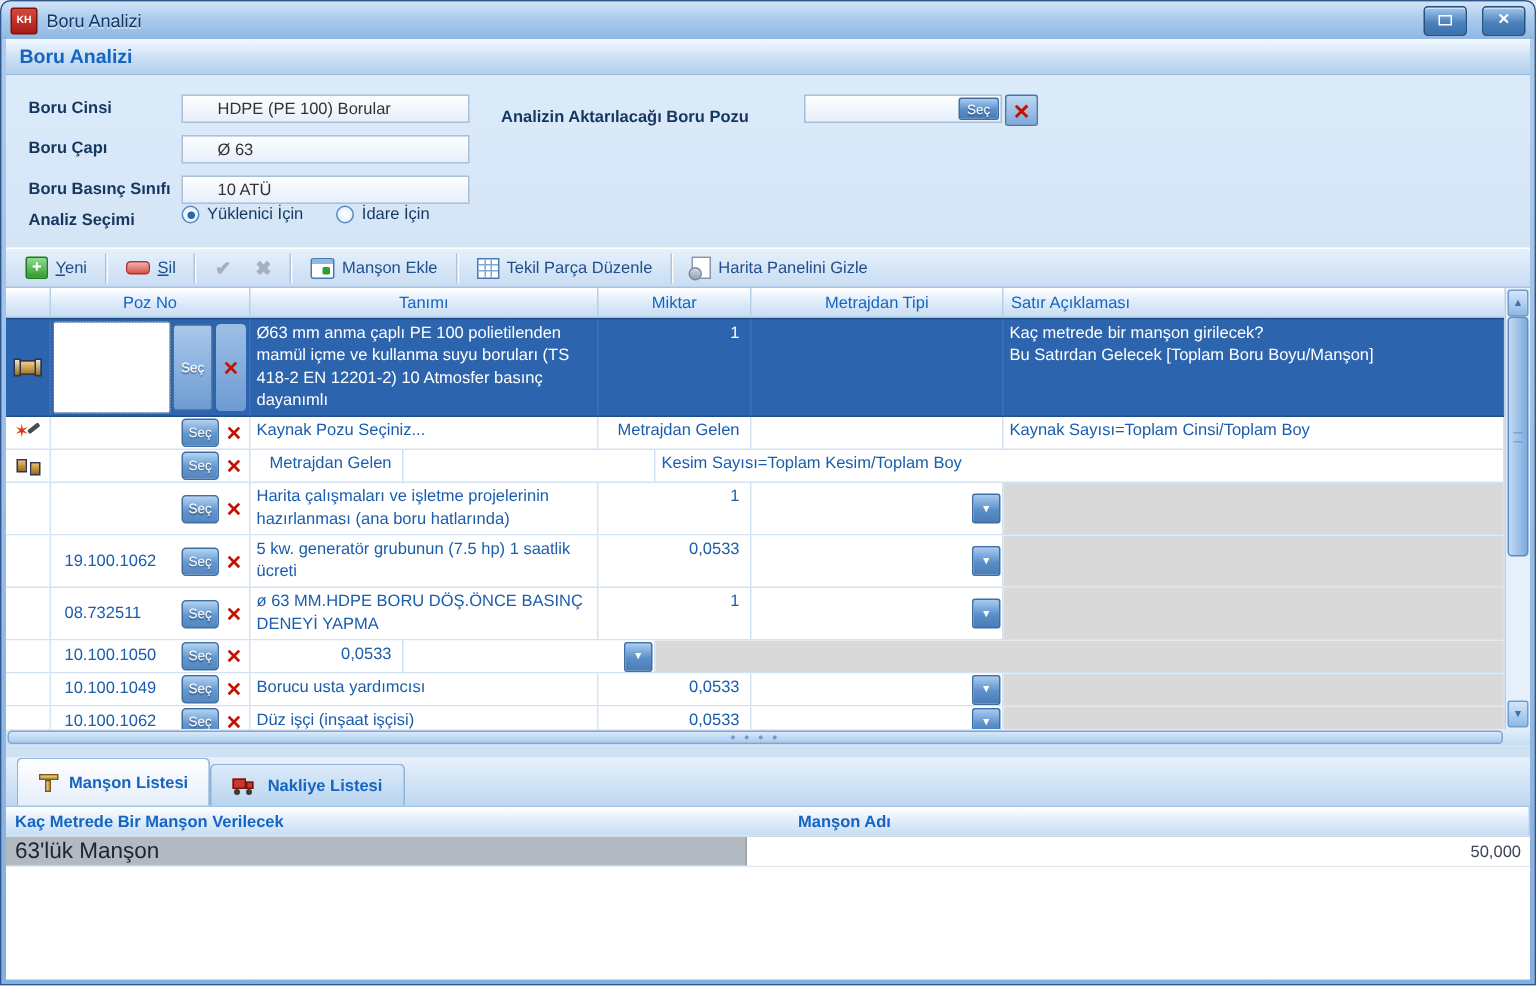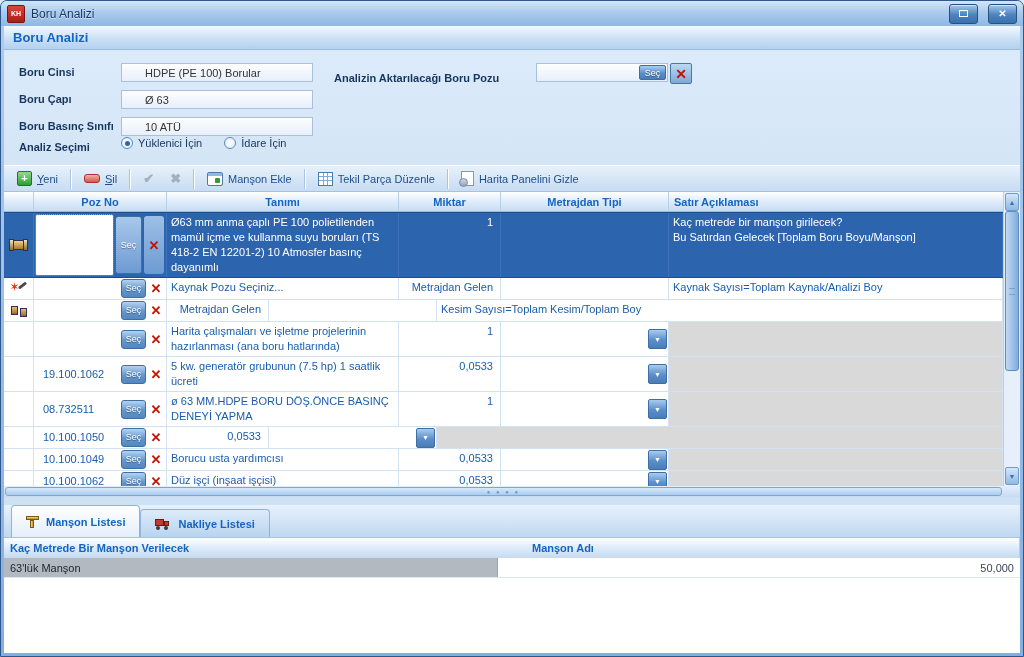--- a/index.html
+++ b/index.html
@@ -63,21 +63,21 @@
   .tb-grid::before{content:"";position:absolute;left:0;right:0;top:3px;height:1px;background:#7fa9da;box-shadow:0 4px 0 #7fa9da}
   .tb-grid::after{content:"";position:absolute;top:0;bottom:0;left:4px;width:1px;background:#7fa9da;box-shadow:4px 0 0 #7fa9da}
   .tb-page{width:11px;height:13px;border:1px solid #8a97a8;background:#fff;position:relative}
   .tb-page::after{content:"";position:absolute;left:-3px;bottom:-2px;width:7px;height:7px;border-radius:50%;
     background:linear-gradient(#cfd8e4,#93a3b8);border:1px solid #7a8a9e}
 
   
   .grid{position:absolute;left:0;right:0;top:166px;height:305px;background:#fff}
   .g-header{display:flex;height:19px;margin-right:17px;background:linear-gradient(#ffffff,#dceafa 55%,#c8ddf2);
     border-bottom:1px solid #9cbede}
-  .g-h{display:flex;align-items:center;justify-content:center;font-size:11px;font-weight:bold;color:#1565c0;
+  .g-h{display:flex;align-items:center;justify-content:center;font-size:11px;font-weight:normal;color:#1565c0;
     border-right:1px solid #b9cfe8;box-sizing:border-box;white-space:nowrap;overflow:hidden}
   .g-h.left{justify-content:flex-start;padding-left:5px}
   .g-body{height:275px;overflow:hidden;margin-right:17px;border-bottom:1px solid #b9cfe8}
   .g-row{display:flex;align-items:stretch;min-height:20px;border-bottom:1px solid #d2e2f3;background:#fff;cursor:pointer}
   .g-cell{box-sizing:border-box;border-right:1px solid #d2e2f3;font-size:11px;line-height:15px;color:#1a5dad;
     padding:2px 4px;overflow:hidden}
   .c0{width:30px;flex:none;display:flex;align-items:center;justify-content:center;padding:0}
   .c1{width:133px;flex:none}
   .c2{width:232px;flex:none}
   .c3{width:102px;flex:none;text-align:right;padding-right:7px}
@@ -147,21 +147,21 @@
   .tr-w1,.tr-w2{position:absolute;bottom:0;width:4px;height:4px;border-radius:50%;background:#3a3a3a}
   .tr-w1{left:1px}.tr-w2{left:9px}
 
   
   .bottom-grid{position:absolute;left:0;right:0;top:512px;bottom:0;background:#fff}
   .bg-header{display:flex;height:19px;background:linear-gradient(#ffffff,#dceafa 55%,#c8ddf2);border-bottom:1px solid #cdd9e6}
   .bg-h{font-size:11px;font-weight:bold;color:#1565c0;display:flex;align-items:center;padding-left:6px;
     border-right:1px solid #b9cfe8;box-sizing:border-box;white-space:nowrap}
   .bg-h.w1{width:494px;flex:none}.bg-h.w2{flex:1}
   .bg-row{display:flex;height:19px;border-bottom:1px solid #e2e8f0;cursor:pointer}
-  .bg-c1{width:494px;flex:none;background:#b3b9c1;color:#1c2430;font-size:11px;display:flex;align-items:center;
+  .bg-c1{width:494px;flex:none;background:#b3b9c1;color:#1c2430;font-size:15px;display:flex;align-items:center;
     padding-left:6px;border-right:1px solid #9aa2ac;box-sizing:border-box}
   .bg-c2{flex:1;background:#fff;color:#3c4658;font-size:11px;display:flex;align-items:center;justify-content:flex-end;
     padding-right:6px;box-sizing:border-box}
 </style>
 </head>
 <body>
 
 <div class="window">
 
   <div class="titlebar">
@@ -275,21 +275,21 @@
               <div class="rowicon icon-weld"></div>
             </div>
             <div class="g-cell c1 poz-cell">
               <div class="poz-text"></div>
               <div class="sec-btn">Seç</div>
               <div class="x-btn">✕</div>
             </div>
             <div class="g-cell c2">Kaynak Pozu Seçiniz...</div>
             <div class="g-cell c3">Metrajdan Gelen</div>
             <div class="g-cell c4"></div>
-            <div class="g-cell c5">Kaynak Sayısı=Toplam Kaynak/Analizi Boy</div>
+            <div class="g-cell c5">Kaynak Sayısı=Toplam Cinsi/Toplam Boy</div>
           </div>
           <div class="g-row">
             <div class="g-cell c0">
               <div class="rowicon icon-cut"></div>
             </div>
             <div class="g-cell c1 poz-cell">
               <div class="poz-text"></div>
               <div class="sec-btn">Seç</div>
               <div class="x-btn">✕</div>
             </div>

